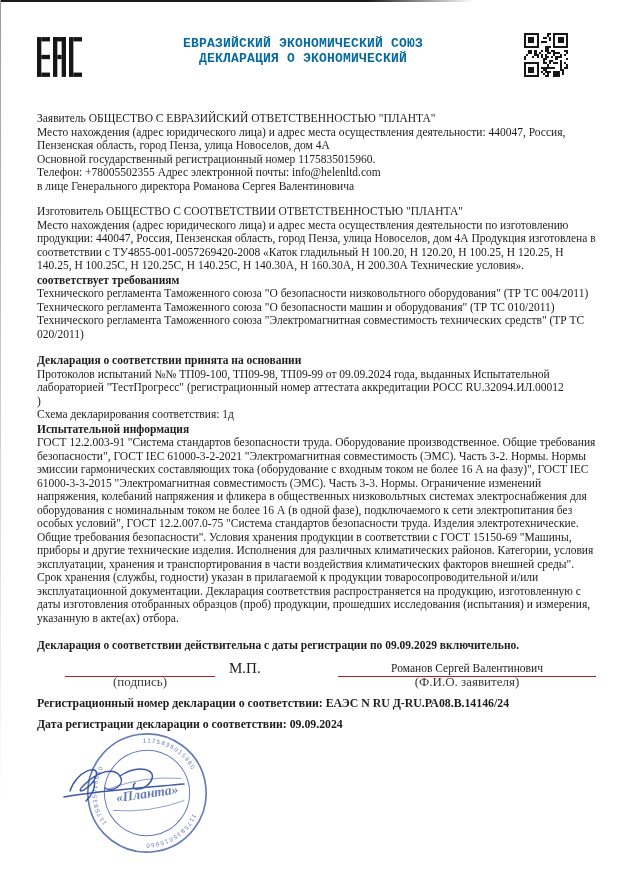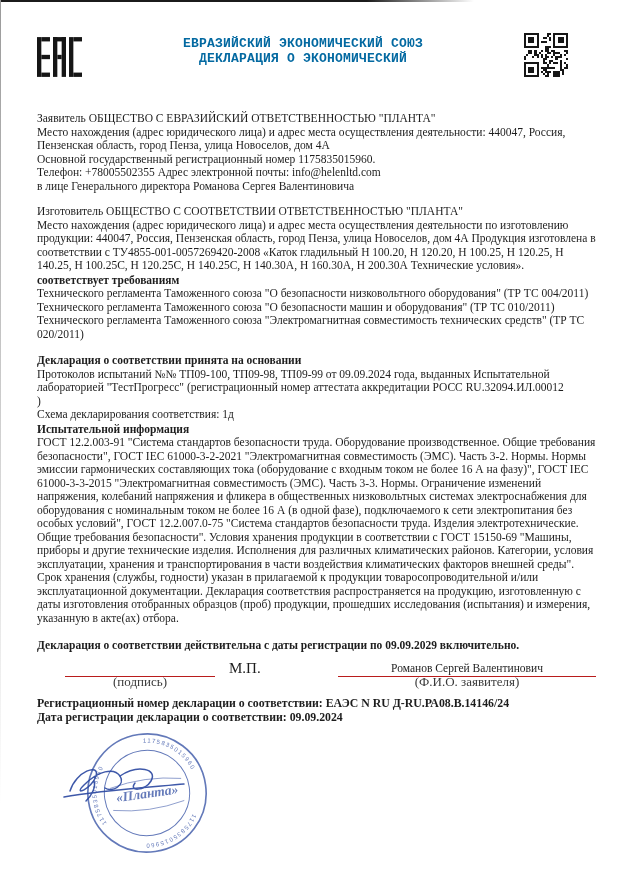--- a/index.html
+++ b/index.html
@@ -34,21 +34,21 @@
 
   .sig-row{display:flex;align-items:flex-start;margin-top:3px;}
   .sig-col{margin-left:28px;width:150px;text-align:center;}
   .sig-value{height:20px;border-bottom:1px solid #b91c1c;display:flex;align-items:flex-end;justify-content:center;}
   .sig-caption{font-size:13px;line-height:10px;color:#3a3a3a;}
   .mp{margin:6px 0 0 14px;font-size:15px;}
   .fio-col{margin-left:auto;width:258px;text-align:center;}
 
   .reg{margin-top:10px;}
   .reg-line{font-weight:bold;font-size:11.8px;line-height:13.5px;}
-  .reg-line + .reg-line{margin-top:1px;}
+  .reg-line + .reg-line{margin-top:8px;}
 
   .stamp{position:absolute;left:84px;top:730px;width:126px;height:126px;
     opacity:.8;transform:rotate(-8deg);pointer-events:none;}
   .handsign{position:absolute;left:56px;top:757px;width:168px;height:52px;
     opacity:.9;pointer-events:none;}
 </style>
 </head>
 <body>
 
 <div class="page">

